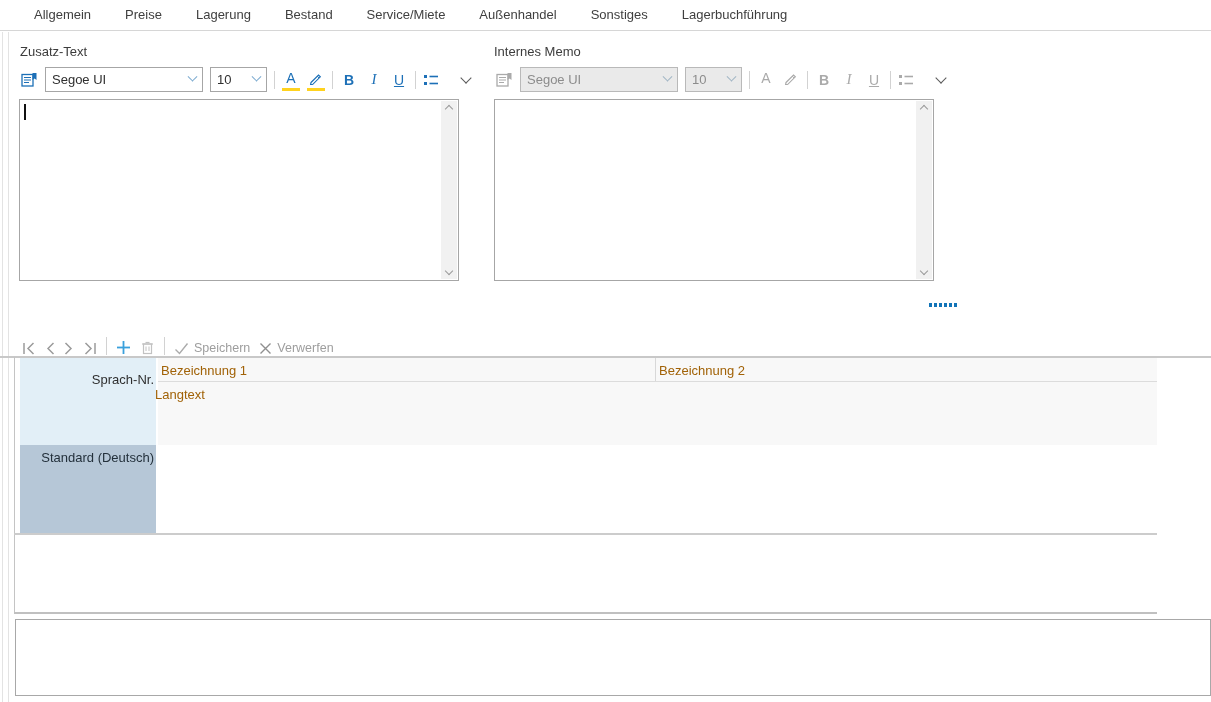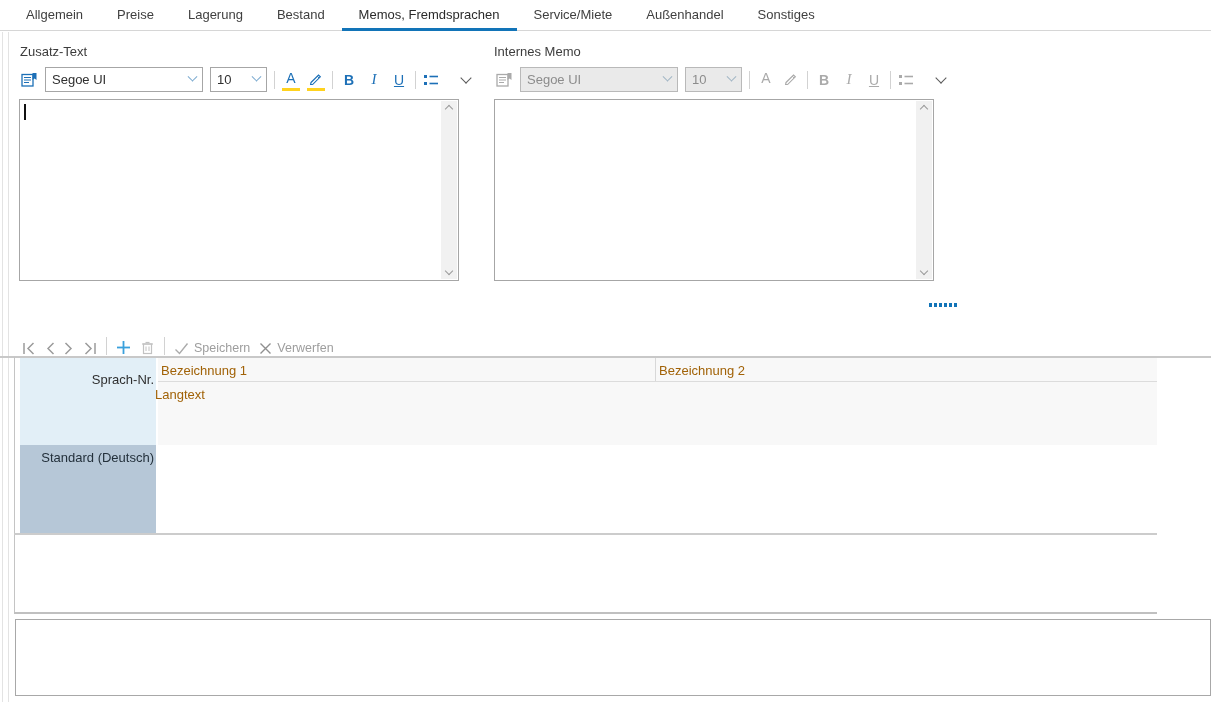--- a/index.html
+++ b/index.html
@@ -1,21 +1,21 @@
 <!DOCTYPE html>
 <html><head>
 <meta charset="utf-8">
 <style>
   * { margin:0; padding:0; box-sizing:border-box; }
   html,body { width:1211px; height:702px; background:#fff; overflow:hidden;
               font-family:"Liberation Sans","DejaVu Sans",sans-serif; color:#3c3c3c; }
 
   
   #tabbar { position:absolute; left:0; top:0; width:1211px; height:31px;
-            border-bottom:1px solid #d6d6d6; display:flex; align-items:stretch; padding-left:9px; background:#fff; }
+            border-bottom:1px solid #d6d6d6; display:flex; align-items:stretch; padding-left:17px; background:#fff; }
   .tab { padding:0 17px; display:flex; align-items:center; font-size:13px; color:#3f3f3f;
          cursor:default; white-space:nowrap; border-bottom:3px solid transparent; margin-bottom:-1px; }
   .tab.active { border-bottom-color:#1274b8; color:#2b2b2b; }
 
   
   .sec-label { position:absolute; font-size:13px; color:#3c3c3c; }
 
   
   .rt-toolbar { position:absolute; height:27px; display:flex; align-items:center; gap:7px; }
   .rt-sel { height:25px; border:1px solid #a6a6a6; background:#fff; display:flex; align-items:center;
@@ -81,24 +81,24 @@
 <body>
 
 <div class="gutter" style="left:2px;"></div>
 <div class="gutter" style="left:8px;"></div>
 
 <div id="tabbar">
   <div class="tab">Allgemein</div>
   <div class="tab">Preise</div>
   <div class="tab">Lagerung</div>
   <div class="tab">Bestand</div>
-  <div class="tab active">Memos, Fremdsprachen</div>
   <div class="tab">Service/Miete</div>
   <div class="tab">Außenhandel</div>
   <div class="tab">Sonstiges</div>
+  <div class="tab">Lagerbuchführung</div>
 </div>
 
 <div class="sec-label" style="left:20px; top:44px;">Zusatz-Text</div>
 
 <div class="rt-toolbar" style="left:21px; top:66px;">
   <button class="nav-btn">
     <svg width="17" height="16" viewBox="0 0 17 16">
       <rect x="1" y="2.5" width="11" height="11.5" fill="none" stroke="#1d70b7" stroke-width="1.3"></rect>
       <line x1="3" y1="5.5" x2="10" y2="5.5" stroke="#1d70b7" stroke-width="1"></line>
       <line x1="3" y1="8" x2="10" y2="8" stroke="#1d70b7" stroke-width="1"></line>

